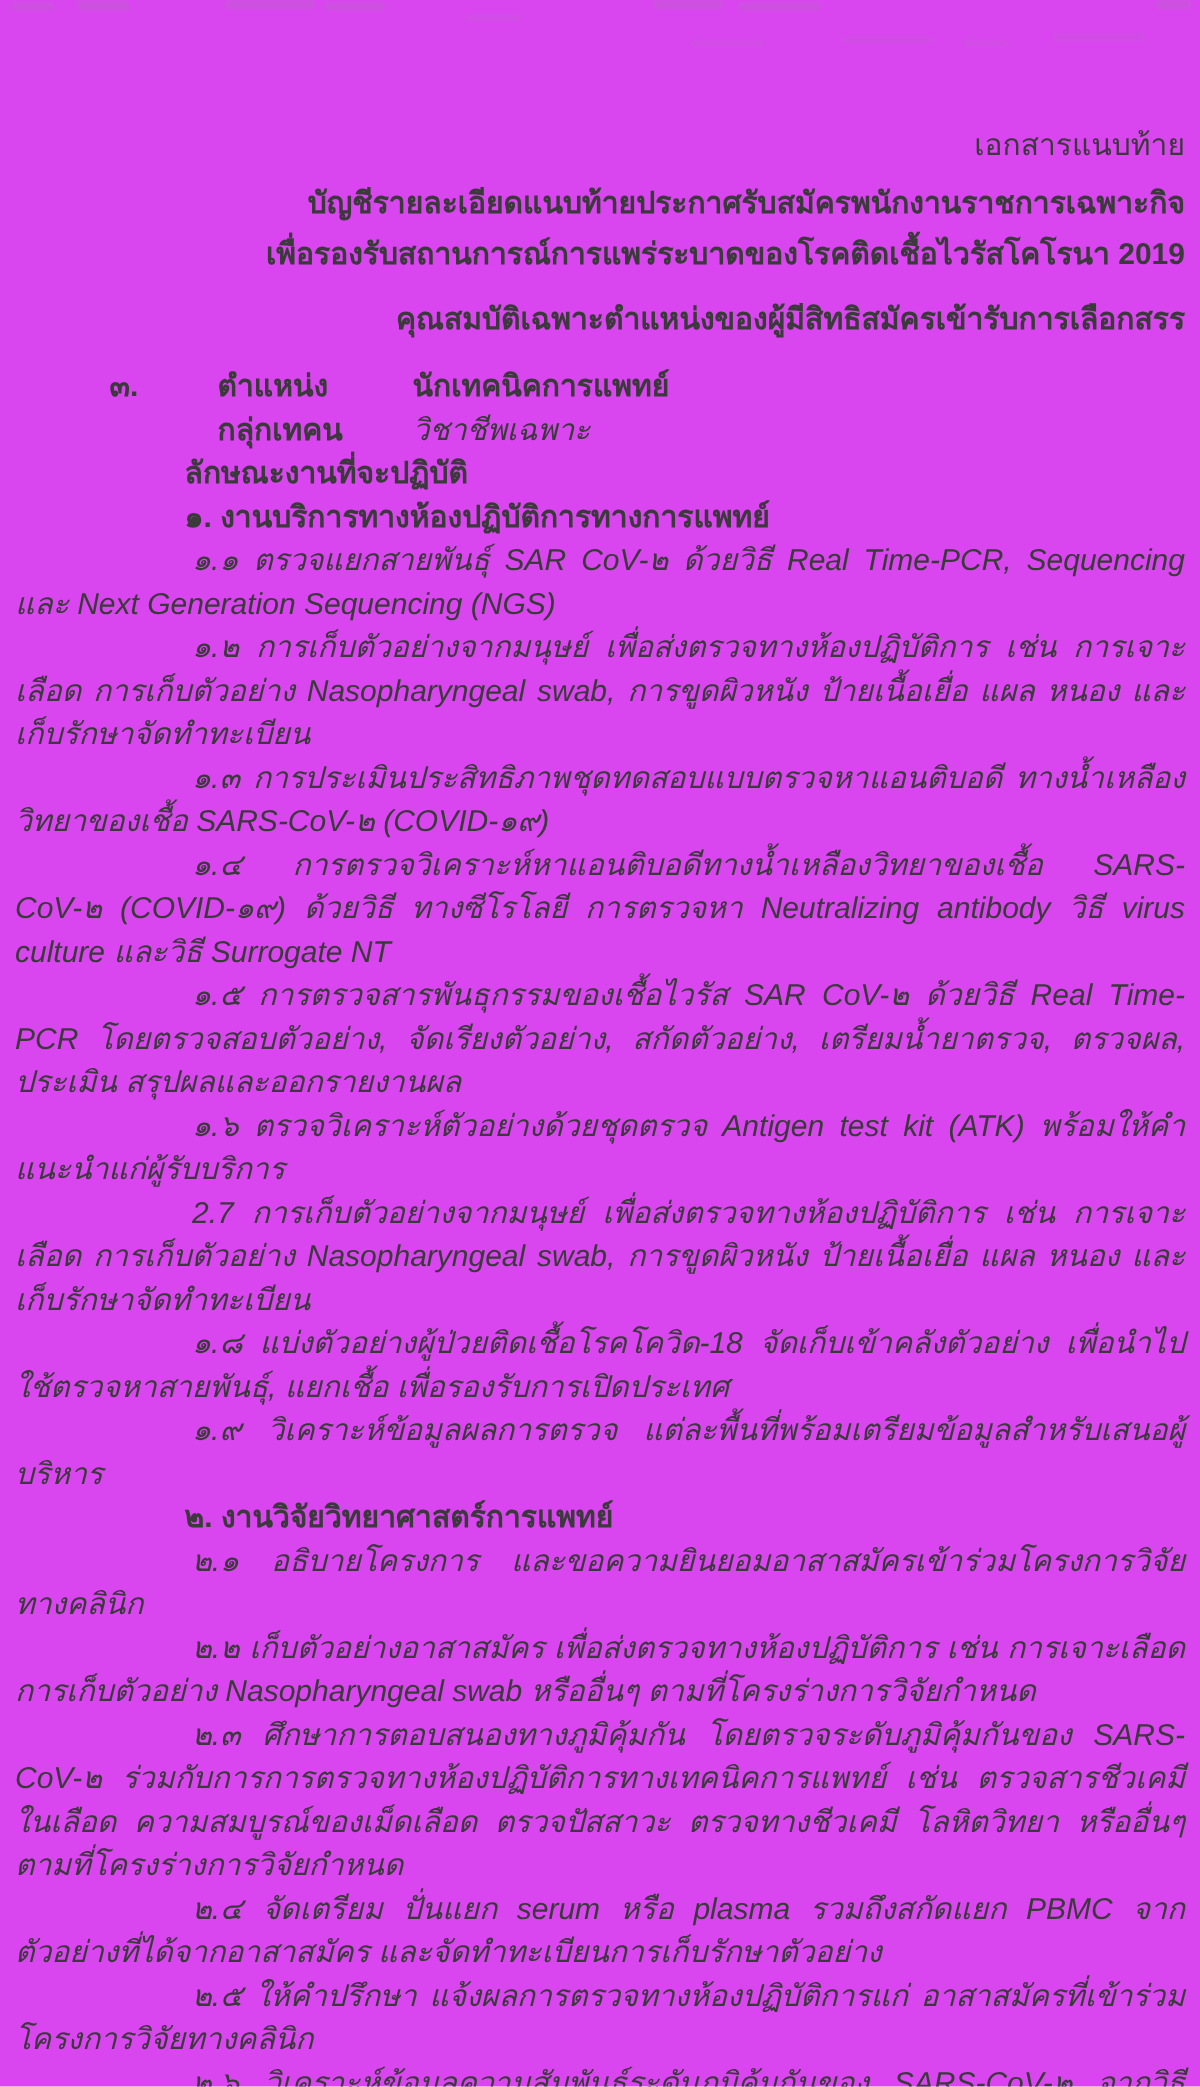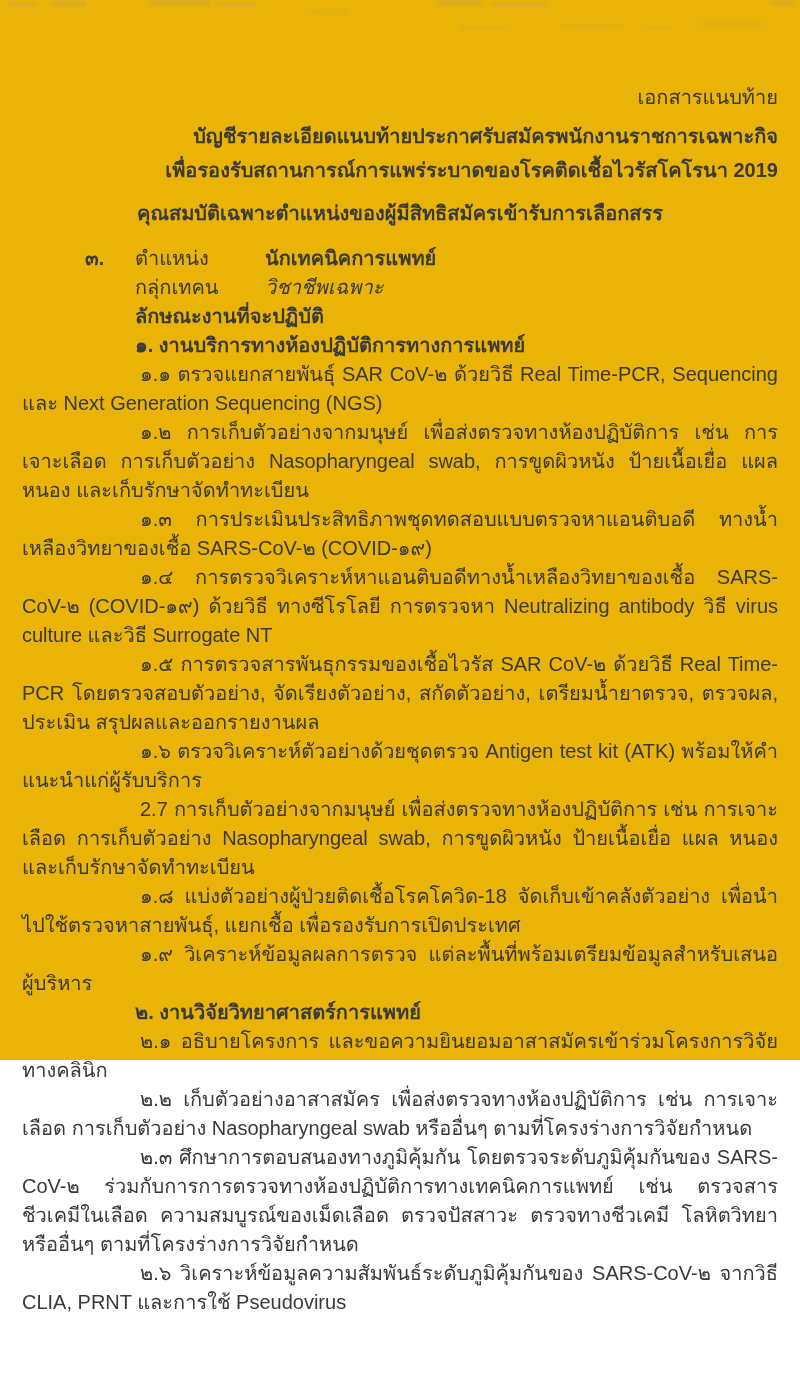--- a/index.html
+++ b/index.html
@@ -11,24 +11,24 @@
     width: 800px;
     height: 1391px;
     overflow: hidden;
     font-family: "Liberation Sans", "DejaVu Sans", sans-serif;
     color: #3a3a3a;
     -webkit-font-smoothing: antialiased;
   }
   .page {
     position: relative;
     width: 800px;
-    height: 1060px;
-    background: #eab308;
+    height: 1391px;
+    background: #d946ef;
     box-sizing: border-box;
-    padding: 0 22px;
+    padding: 0 10px;
   }
   
   .scan-artifacts {
     position: absolute;
     top: 0; left: 0;
     width: 800px; height: 46px;
     pointer-events: none;
   }
   .smudge {
     position: absolute;
@@ -51,38 +51,39 @@
     line-height: 34px;
   }
   .doc-title.first {
     margin-top: 9px;
   }
   .qual-heading {
     margin-top: 12px;
     font-weight: bold;
     font-size: 20px;
     line-height: 29px;
-    text-align: center;
+    text-align: right;
   }
   .pos-block {
     margin-top: 16px;
   }
   .pos-row {
     display: flex;
     font-size: 20px;
     line-height: 29px;
   }
   .pos-num {
     margin-left: 63px;
     width: 50px;
     font-weight: bold;
   }
   .pos-label {
     width: 130px;
-    font-weight: normal;
+    font-weight: bold;
+    margin-left: 22px;
   }
   .pos-value {
     flex: 1;
     font-weight: bold;
   }
   .pos-value.normal {
     font-weight: normal;
     font-style: italic;
   }
   .duties-heading {
@@ -97,20 +98,21 @@
     font-size: 20px;
     line-height: 29px;
   }
   .duty-item {
     margin: 0;
     font-size: 20px;
     line-height: 29px;
     text-indent: 118px;
     text-align: justify;
     text-justify: inter-word;
+    font-style: italic;
   }
   section.duty-section { margin: 0; }
 </style>
 </head>
 <body>
 
 <div class="page">
 
   <div class="scan-artifacts">
     <span class="smudge" style="left:8px;top:2px;width:28px;height:5px;"></span>
@@ -174,19 +176,21 @@
 
   <section class="duty-section">
     <div class="section-heading">๒. งานวิจัยวิทยาศาสตร์การแพทย์</div>
 
   <p class="duty-item">๒.๑ อธิบายโครงการ และขอความยินยอมอาสาสมัครเข้าร่วมโครงการวิจัยทางคลินิก</p>
 
   <p class="duty-item">๒.๒ เก็บตัวอย่างอาสาสมัคร เพื่อส่งตรวจทางห้องปฏิบัติการ เช่น การเจาะเลือด การเก็บตัวอย่าง Nasopharyngeal swab หรืออื่นๆ ตามที่โครงร่างการวิจัยกำหนด</p>
 
   <p class="duty-item">๒.๓ ศึกษาการตอบสนองทางภูมิคุ้มกัน โดยตรวจระดับภูมิคุ้มกันของ SARS-CoV-๒ ร่วมกับการการตรวจทางห้องปฏิบัติการทางเทคนิคการแพทย์ เช่น ตรวจสารชีวเคมีในเลือด ความสมบูรณ์ของเม็ดเลือด ตรวจปัสสาวะ ตรวจทางชีวเคมี โลหิตวิทยา หรืออื่นๆ ตามที่โครงร่างการวิจัยกำหนด</p>
 
+  <p class="duty-item">๒.๔ จัดเตรียม ปั่นแยก serum หรือ plasma รวมถึงสกัดแยก PBMC จากตัวอย่างที่ได้จากอาสาสมัคร และจัดทำทะเบียนการเก็บรักษาตัวอย่าง</p>
 
+  <p class="duty-item">๒.๕ ให้คำปรึกษา แจ้งผลการตรวจทางห้องปฏิบัติการแก่ อาสาสมัครที่เข้าร่วม โครงการวิจัยทางคลินิก</p>
 
   <p class="duty-item">๒.๖ วิเคราะห์ข้อมูลความสัมพันธ์ระดับภูมิคุ้มกันของ SARS-CoV-๒ จากวิธี CLIA, PRNT และการใช้ Pseudovirus</p>
 </section>
 </div>
 
 </div>
 
 </body></html>

